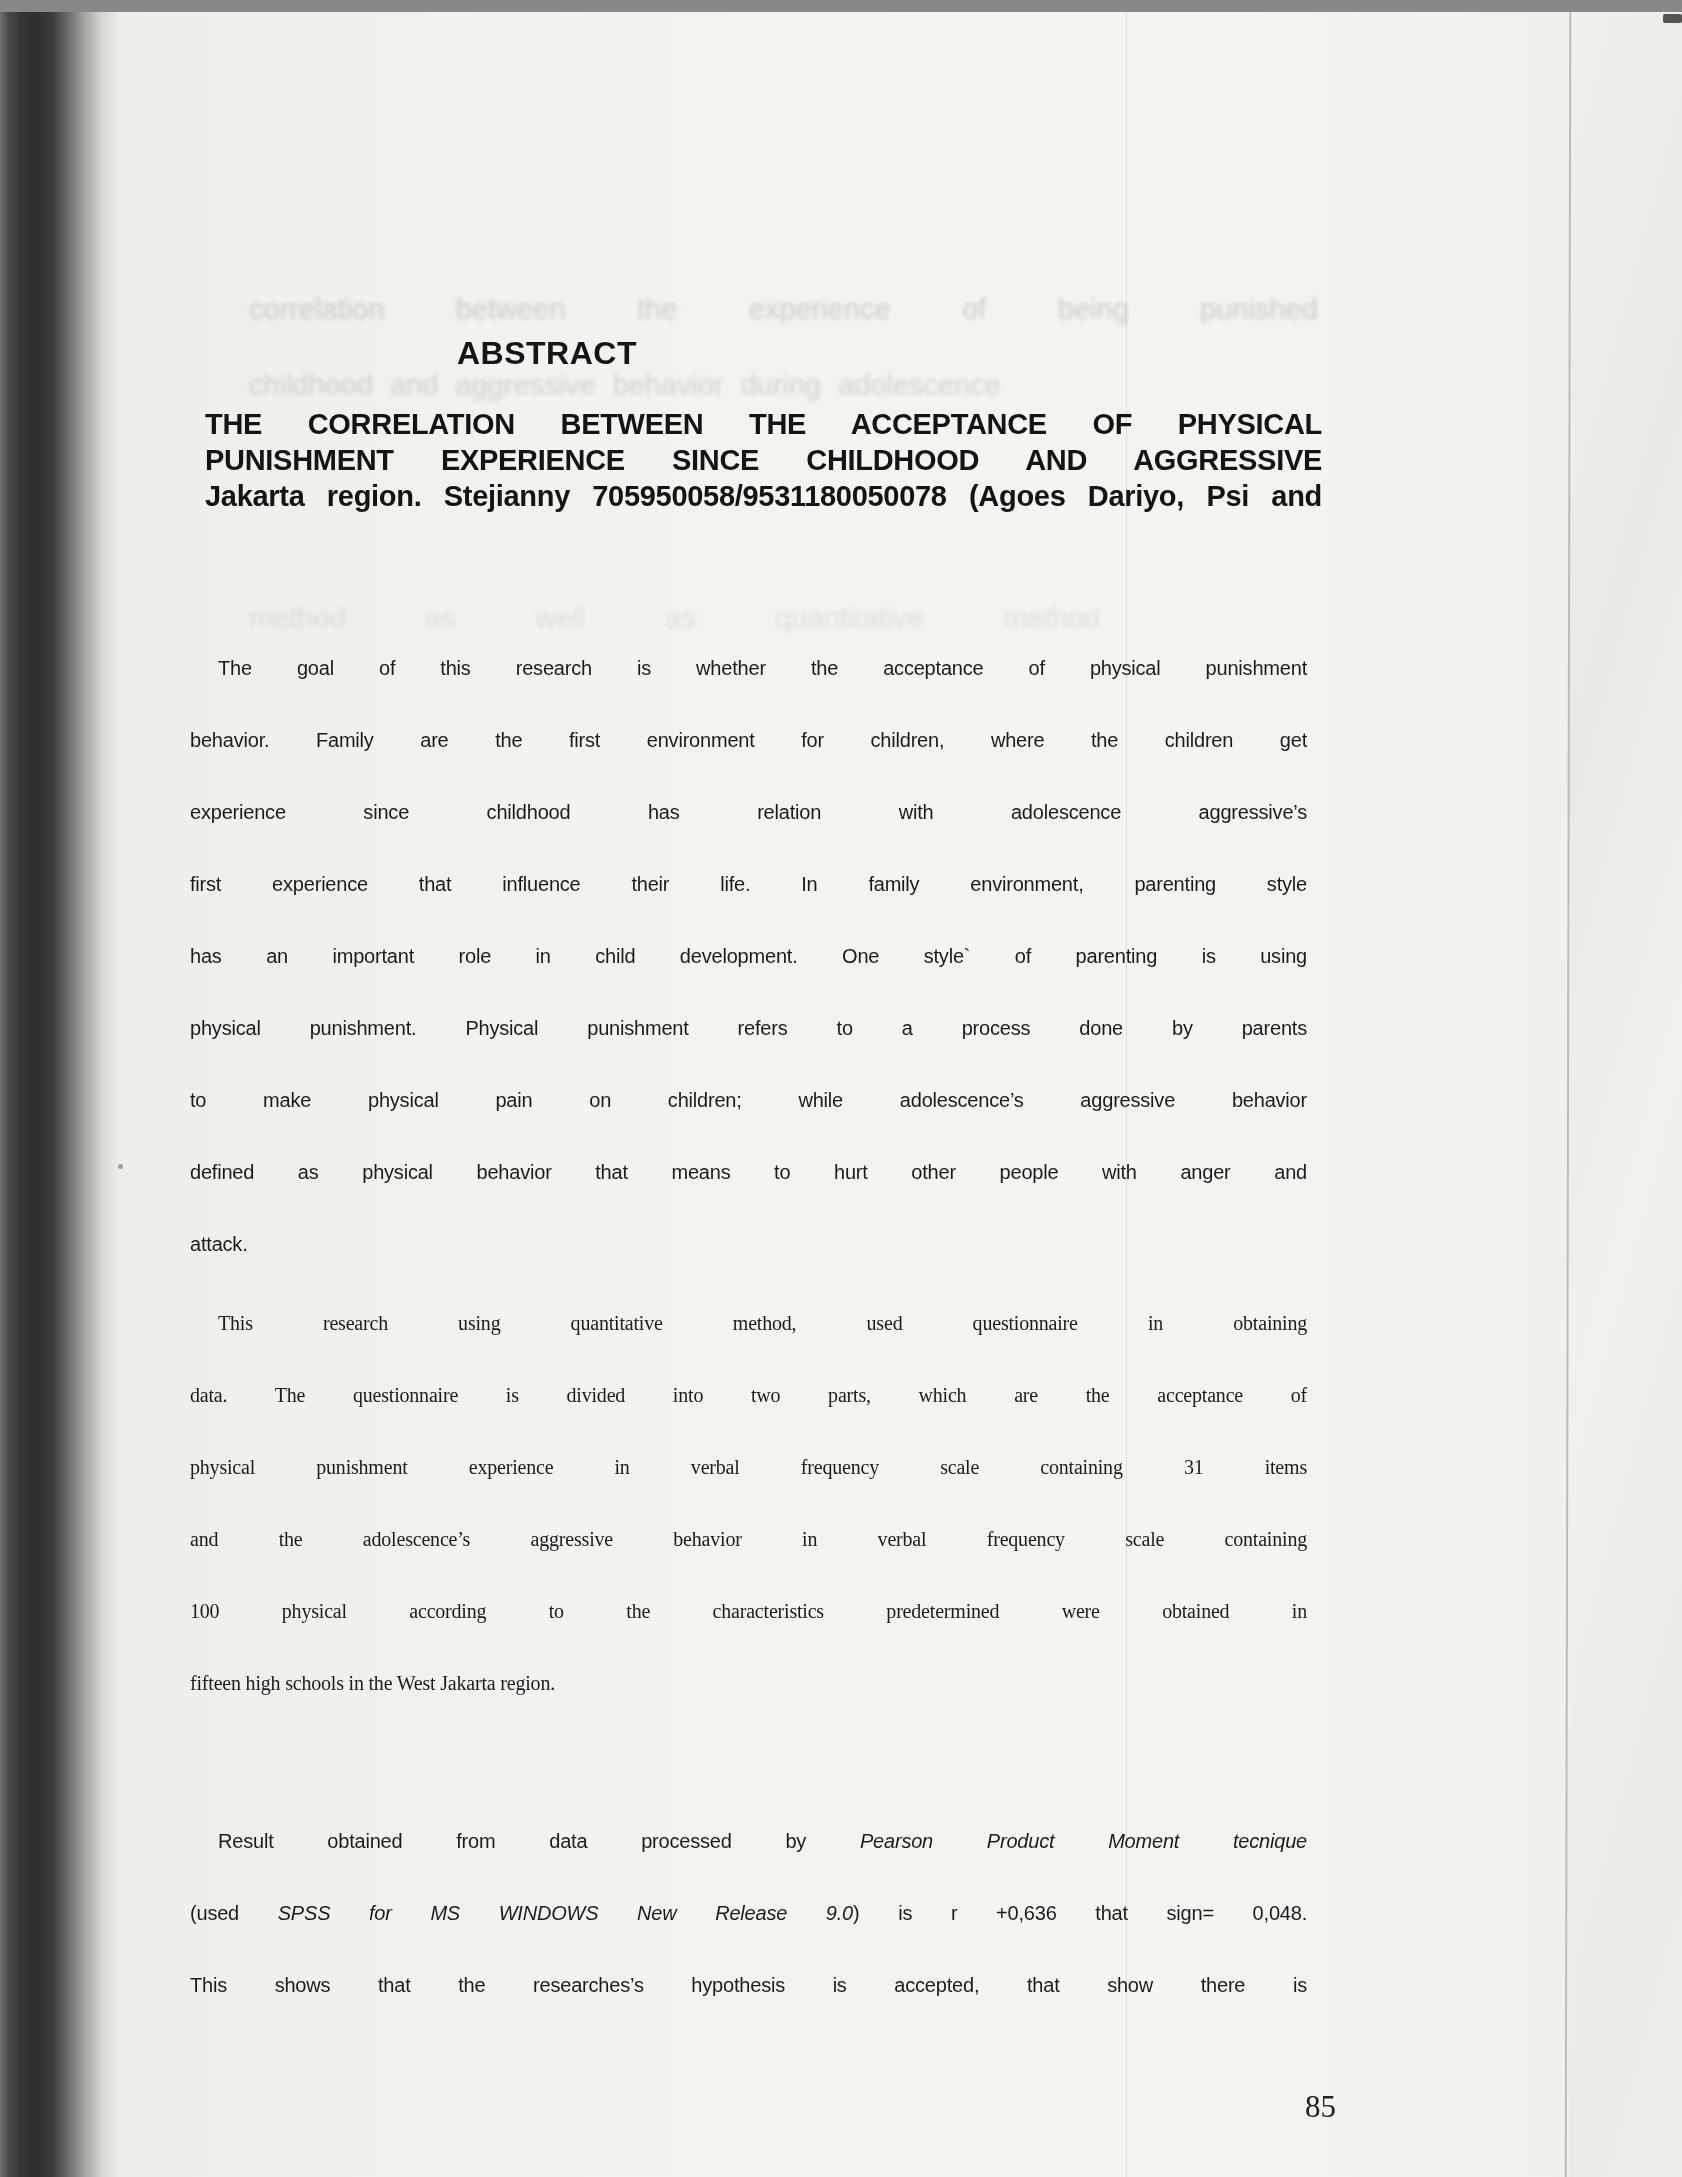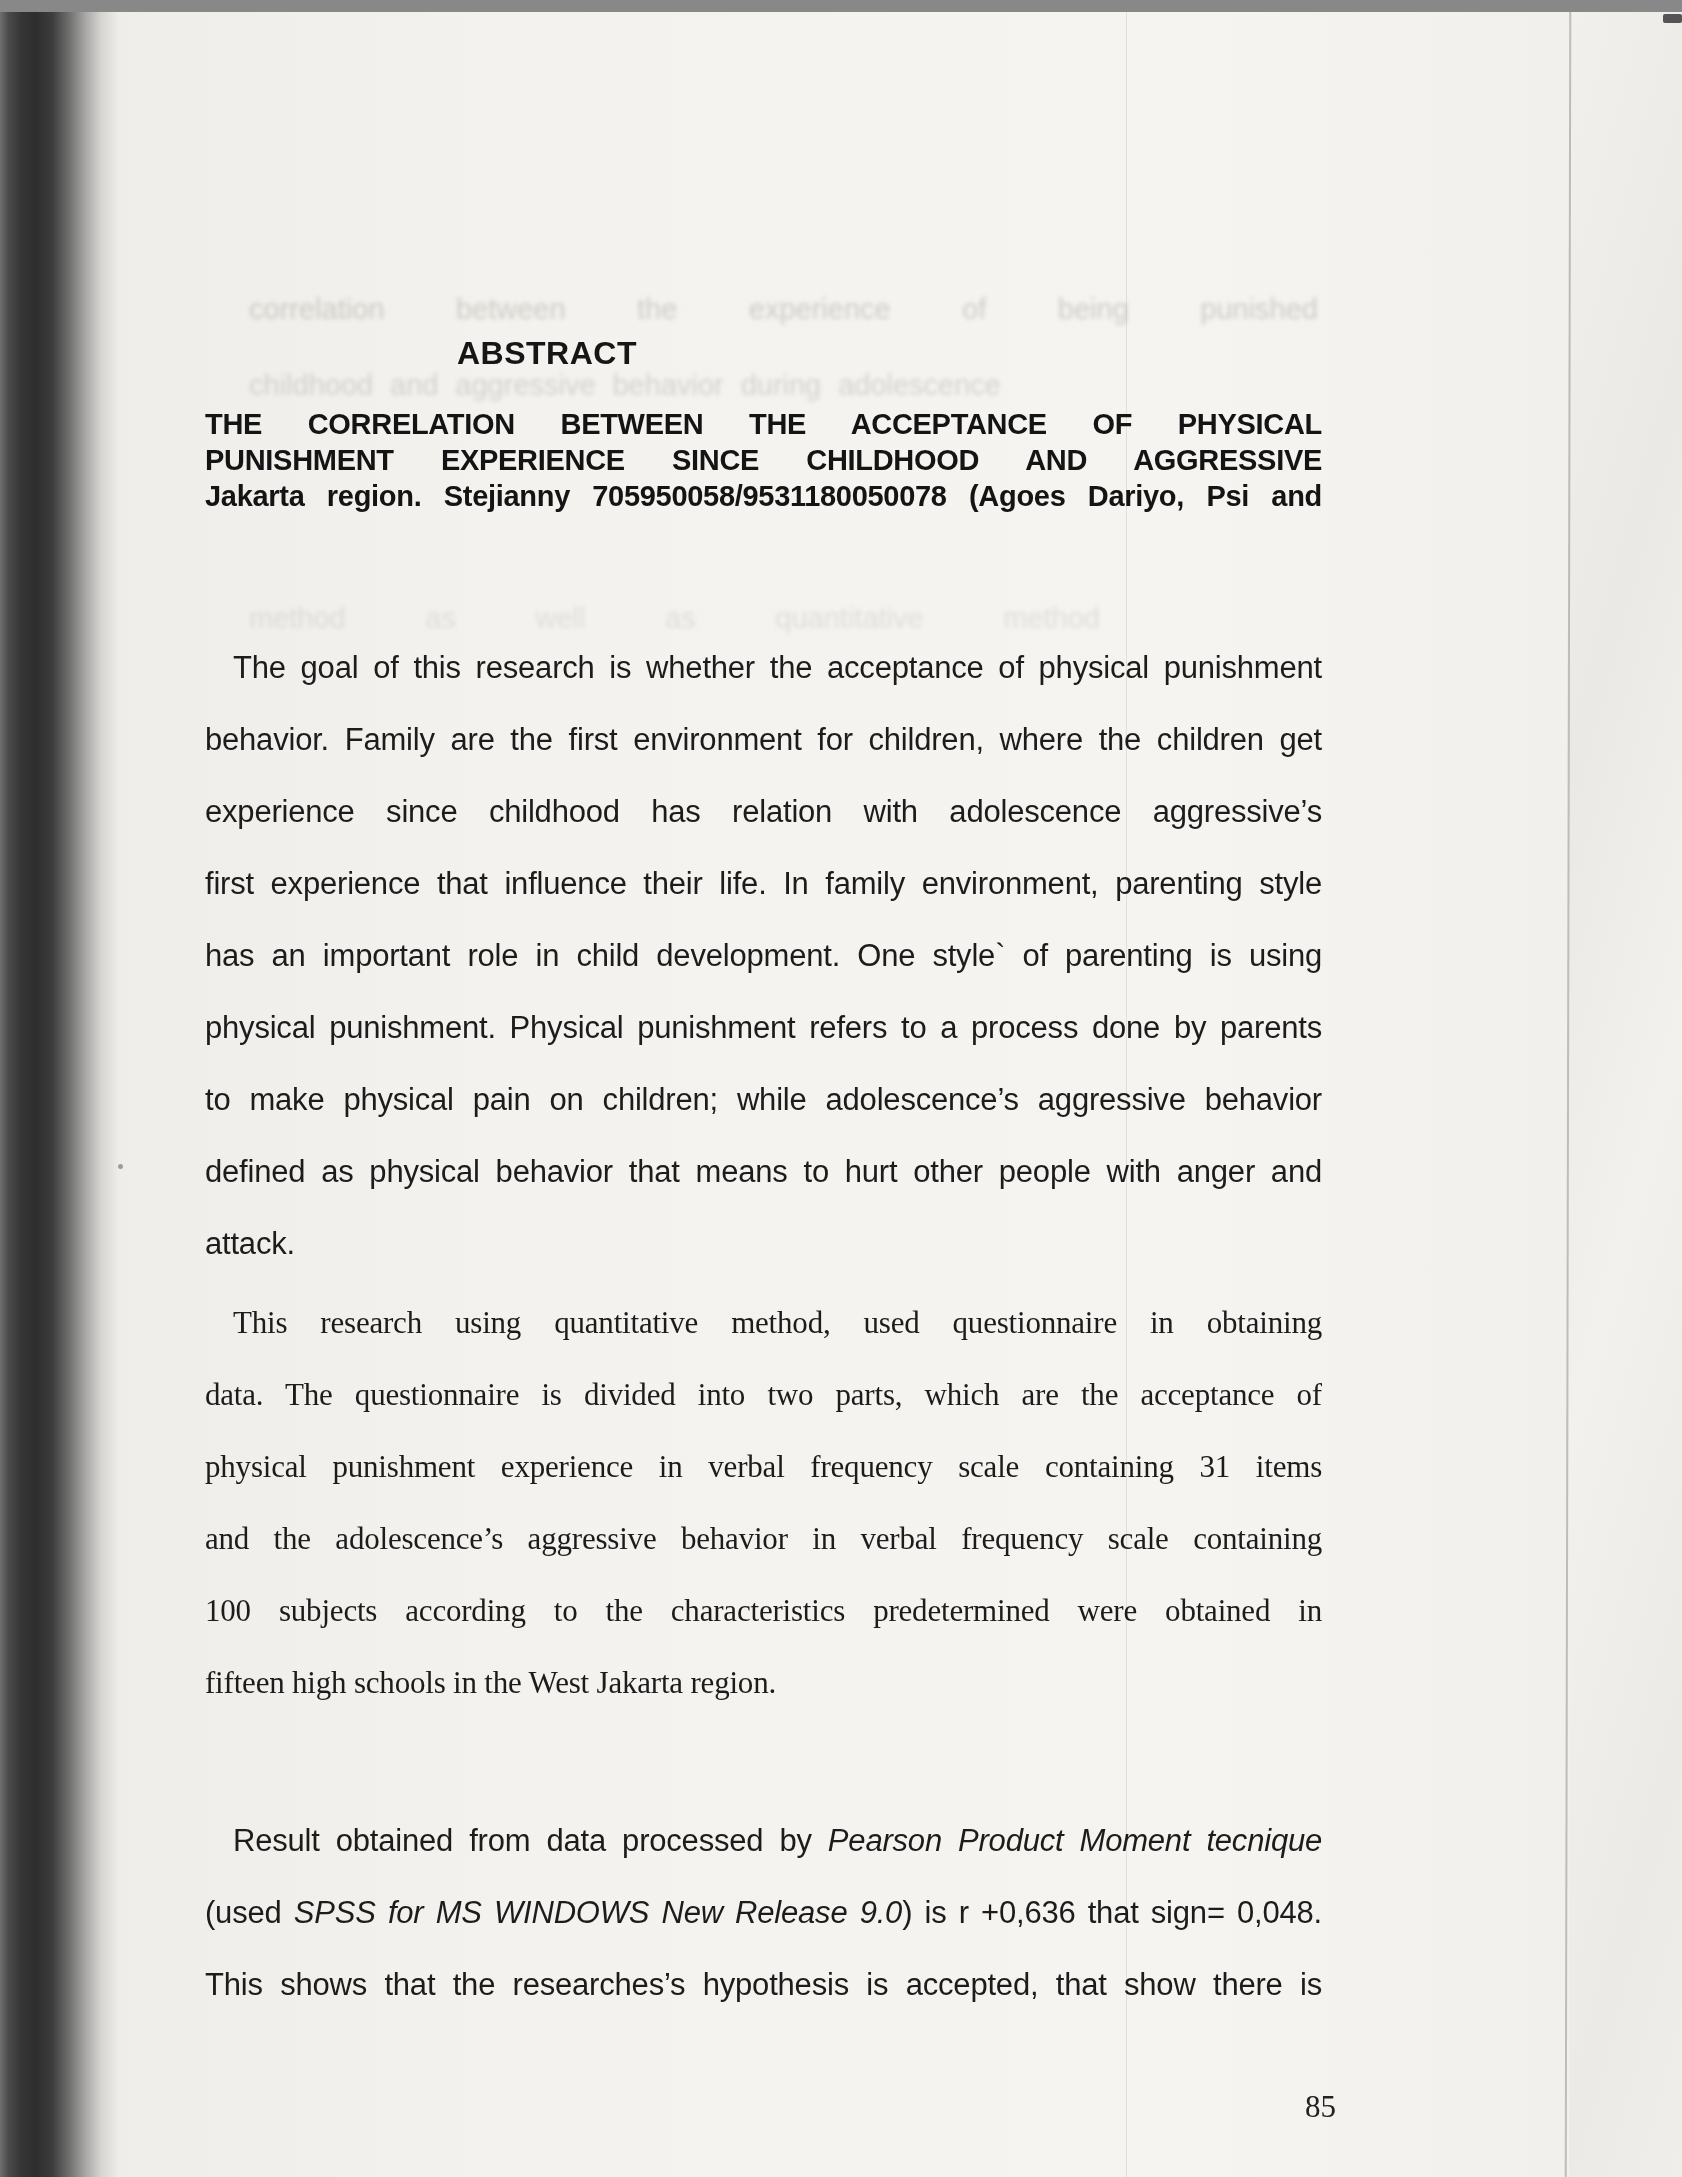--- a/index.html
+++ b/index.html
@@ -47,22 +47,22 @@
   }
 
   .title-block {
     position:absolute; left:205px; top:394px; width:1117px;
     font-size:29px; font-weight:bold; letter-spacing:-0.3px; color:#141414;
   }
   .tline { line-height:36px; text-align:justify; text-align-last:justify; }
   .tline.last { text-align-last:left; }
 
   .para {
-    position:absolute; left:205px; width:1117px;
-    font-size:31px; letter-spacing:-0.2px; color:#1c1c1c;
+    position:absolute; left:190px; width:1117px;
+    font-size:20px; letter-spacing:-0.2px; color:#1c1c1c;
   }
   .bline {
     height:72px; line-height:72px; overflow:hidden;
     text-align:justify; text-align-last:justify;
   }
   .bline.last { text-align-last:left; }
   .bline.indent { text-indent:28px; }
   .bline i { font-style:italic; }
 
   .page-num {
@@ -104,21 +104,21 @@
     <div class="bline">to make physical pain on children; while adolescence’s aggressive behavior</div>
     <div class="bline">defined as physical behavior that means to hurt other people with anger and</div>
     <div class="bline last">attack.</div>
   </div>
 
   <div class="para" style="top:1275px;font-family:Liberation Serif, serif;">
     <div class="bline indent">This research using quantitative method, used questionnaire in obtaining</div>
     <div class="bline">data. The questionnaire is divided into two parts, which are the acceptance of</div>
     <div class="bline">physical punishment experience in verbal frequency scale containing 31 items</div>
     <div class="bline">and the adolescence’s aggressive behavior in verbal frequency scale containing</div>
-    <div class="bline">100 subjects according to the characteristics predetermined were obtained in</div>
+    <div class="bline">100 physical according to the characteristics predetermined were obtained in</div>
     <div class="bline last">fifteen high schools in the West Jakarta region.</div>
   </div>
 
   <div class="para" style="top:1793px;">
     <div class="bline indent"><span>Result obtained from data processed by </span><i>Pearson Product Moment tecnique</i></div>
     <div class="bline"><span>(used </span><i>SPSS for MS WINDOWS New Release 9.0</i><span>) is r +0,636 that sign= 0,048.</span></div>
     <div class="bline">This shows that the researches’s hypothesis is accepted, that show there is</div>
   </div>
 
   <div class="page-num">85</div>

